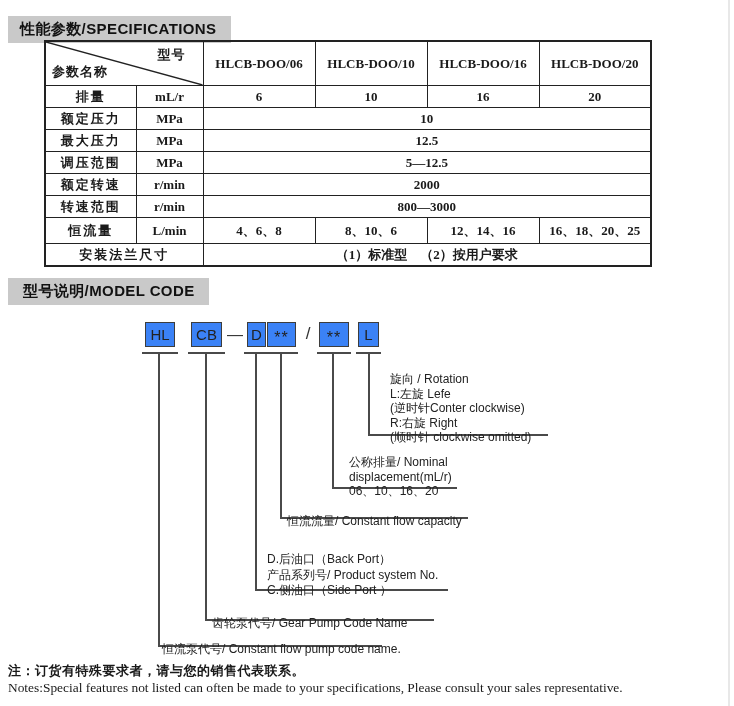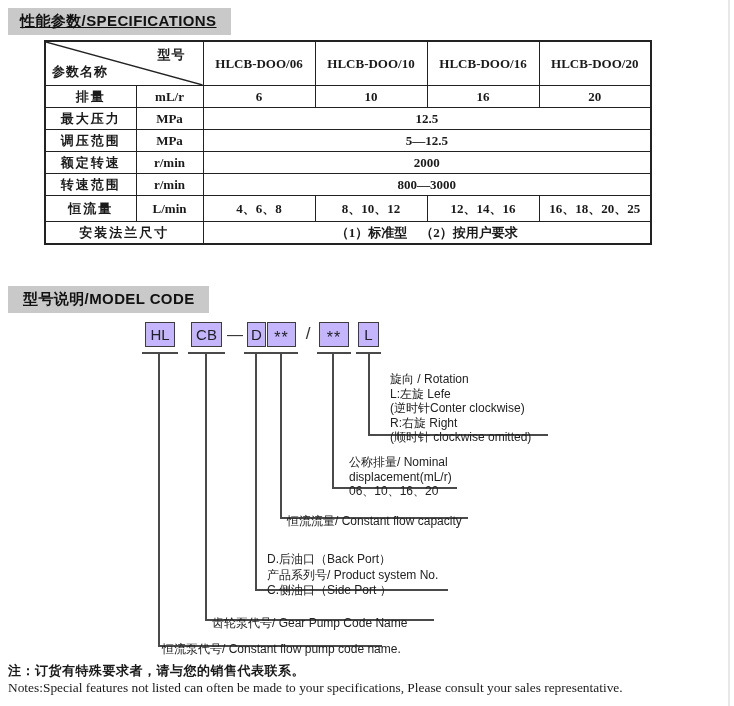--- a/index.html
+++ b/index.html
@@ -29,41 +29,41 @@
   td.unit { font-size:12.5px; letter-spacing:0; }
   td.corner-cell { position:relative; }
   .corner-cell svg { position:absolute; left:0; top:0; width:100%; height:100%; }
   .corner-top { position:absolute; top:4px; right:17px; font-size:13px; letter-spacing:1px; }
   .corner-bottom { position:absolute; bottom:4px; left:6px; font-size:13px; letter-spacing:1px; }
 
   
   .mc-box {
     position:absolute; top:322px; height:25px; border:1.5px solid #3d3d3d;
     display:flex; align-items:center; justify-content:center;
-    font-size:15px; color:#222; background:#c4b5fd; box-sizing:border-box;
+    font-size:15px; color:#222; background:#3b82f6; box-sizing:border-box;
   }
   .mc-box.stars { font-size:16px; padding-top:6px; letter-spacing:1px; }
   .mc-sep { position:absolute; height:25px; display:flex; align-items:center; justify-content:center; font-size:16px; color:#333; }
   .vl { position:absolute; width:2px; background:#4a4a4a; }
   .hl { position:absolute; height:2px; background:#4a4a4a; }
   .mc-text { position:absolute; font-size:12px; line-height:14.5px; white-space:nowrap; color:#222;margin-top:12px; }
   .mc-text.wide { line-height:15.7px; }
 
   
   .note-zh { position:absolute; left:8px; top:662px; font-size:13px; font-weight:bold; letter-spacing:0.5px; white-space:nowrap; }
   .note-en { position:absolute; left:8px; top:680px; font-size:13.4px; white-space:nowrap;font-family:Liberation Serif, serif; }
 
   .edge-strip { position:absolute; right:4px; top:0; width:2px; height:706px; background:#e8e8e8; }
 </style>
 </head>
 <body>
 
 <div class="page">
 
-  <div class="section-header" style="top:8px;text-decoration:underline;">性能参数/SPECIFICATIONS</div>
+  <div class="section-header" style="top:16px;">性能参数/SPECIFICATIONS</div>
 
   <table class="spec">
     <colgroup>
       <col style="width:91px">
         <col style="width:67px">
       <col style="width:112px">
         <col style="width:112px">
         <col style="width:112px">
         <col style="width:112px">
     </colgroup>
@@ -83,20 +83,25 @@
     </tr>
     <tr class="r">
       <td class="name">排量</td>
       <td class="unit">mL/r</td>
       <td>6</td>
       <td>10</td>
       <td>16</td>
       <td>20</td>
     </tr>
     <tr class="r">
+      <td class="name">额定压力</td>
+      <td class="unit">MPa</td>
+      <td colspan="4">10</td>
+    </tr>
+    <tr class="r">
       <td class="name">最大压力</td>
       <td class="unit">MPa</td>
       <td colspan="4">12.5</td>
     </tr>
     <tr class="r">
       <td class="name">调压范围</td>
       <td class="unit">MPa</td>
       <td colspan="4">5—12.5</td>
     </tr>
     <tr class="r">
@@ -106,32 +111,32 @@
     </tr>
     <tr class="r">
       <td class="name">转速范围</td>
       <td class="unit">r/min</td>
       <td colspan="4">800—3000</td>
     </tr>
     <tr class="r-flow">
       <td class="name">恒流量</td>
       <td class="unit">L/min</td>
       <td>4、6、8</td>
-      <td>8、10、12</td>
+      <td>8、10、6</td>
       <td>12、14、16</td>
       <td>16、18、20、25</td>
     </tr>
     <tr class="r">
       <td colspan="2" class="name">安装法兰尺寸</td>
       <td colspan="4">（1）标准型　（2）按用户要求</td>
     </tr>
   </tbody>
     </table>
 
-  <div class="section-header" style="top:286px;padding-left:15px;">型号说明/MODEL CODE</div>
+  <div class="section-header" style="top:278px;padding-left:15px;">型号说明/MODEL CODE</div>
 
   <div>
     <div class="mc-box" style="left:145px;width:30px;">HL</div>
     <div class="mc-box" style="left:191px;width:31px;">CB</div>
     <span class="mc-sep" style="left:224px;top:322px;width:22px;">—</span>
     <div class="mc-box" style="left:247px;width:19px;">D</div>
     <div class="mc-box stars" style="left:267px;width:29px;">**</div>
     <span class="mc-sep" style="left:298px;top:321px;width:20px;font-size:17px;">/</span>
     <div class="mc-box stars" style="left:319px;width:30px;">**</div>
     <div class="mc-box" style="left:358px;width:21px;">L</div>

